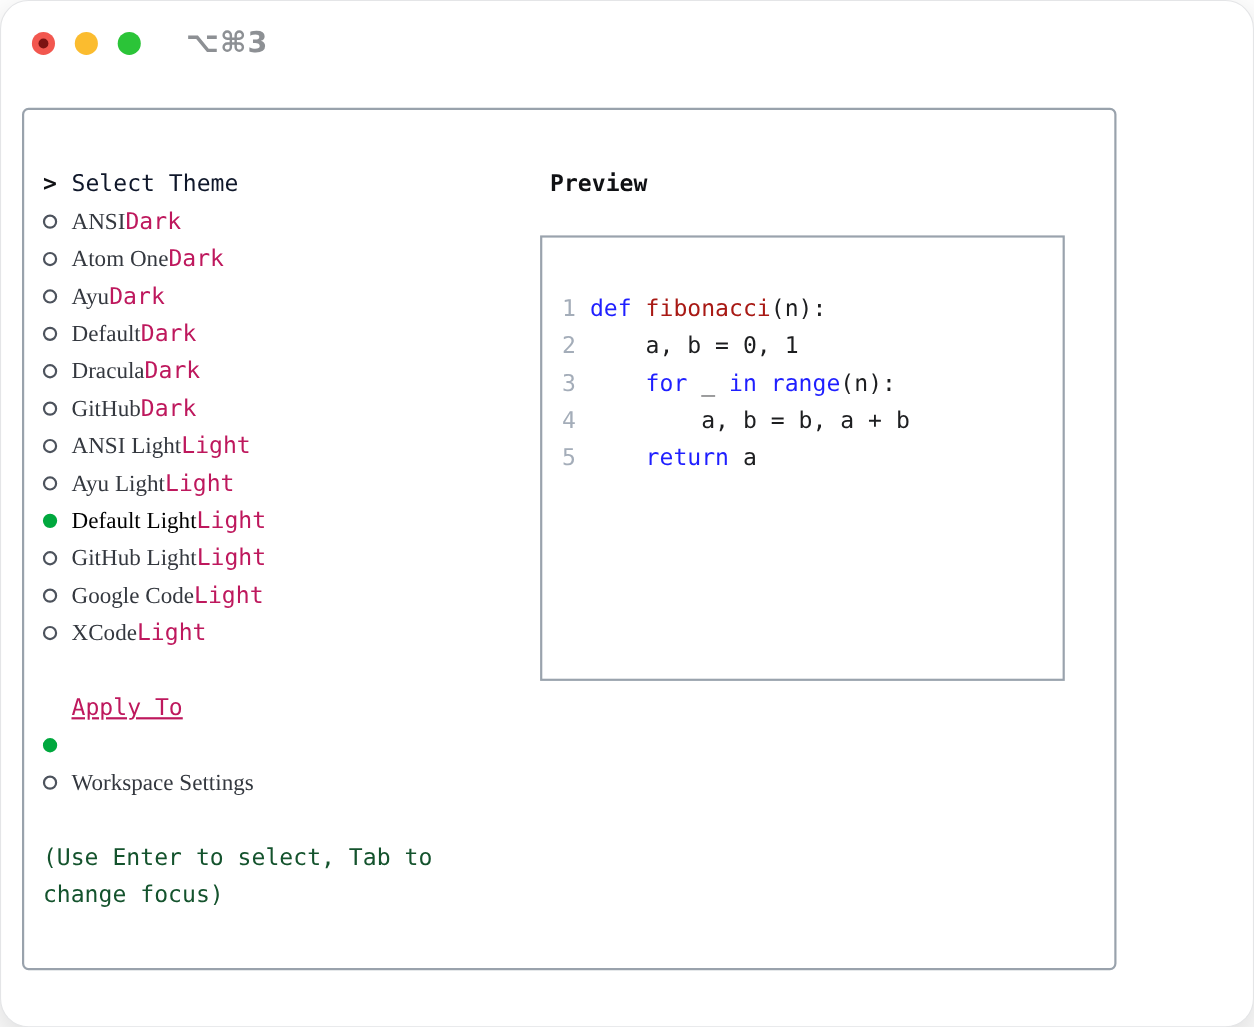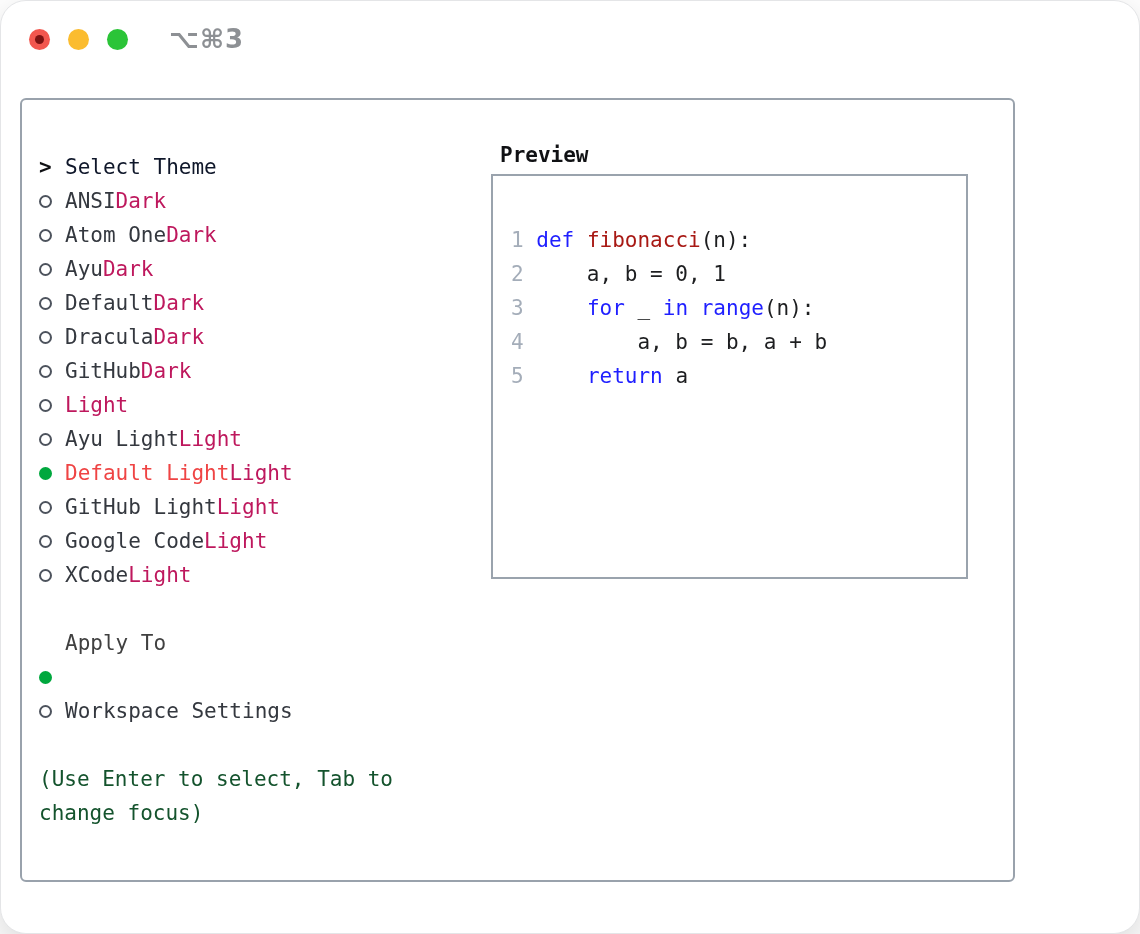--- a/index.html
+++ b/index.html
@@ -25,35 +25,35 @@
   .panel{
     position:absolute;left:19px;top:97px;width:995px;height:784px;box-sizing:border-box;
     border:2px solid #99a2ac;border-radius:6px;background:#ffffff;
   }
   .row{display:flex;align-items:center;height:34px;font-size:21px;line-height:34px;white-space:pre;}
   .marker{width:26px;flex:none;display:flex;align-items:center;}
   .prompt{font-weight:700;color:#101114;}
   .circle{width:13px;height:13px;box-sizing:border-box;border:2px solid #4d535d;border-radius:50%;}
   .circle.sel{background:#00a83e;border-color:#00a83e;}
   .hdr{font-weight:400;color:#0f172a;}
-  .item-name{color:#34383f;}
-  .item-name.sel{color:#ef4444;}
+  .item-name{color:#34383f;font-family:Liberation Serif, serif;}
+  .item-name.sel{color:#000000;}
   .variant{color:#be185d;}
-  .label-dark{color:#404040;}
+  .label-dark{color:#be185d;text-decoration:underline;}
   
   .left-col{position:absolute;left:17px;top:50px;width:445px;}
   .spacer{height:34px;}
   .hint{
     width:410px;font-size:21px;line-height:34px;color:#14532d;white-space:normal;
   }
   
-  .right-col{position:absolute;left:469px;top:38px;width:505px;}
+  .right-col{position:absolute;left:469px;top:50px;width:505px;}
   .preview-title{height:34px;line-height:34px;margin-left:9px;font-size:21px;font-weight:700;color:#101114;}
   .preview-box{
-    margin-top:2px;width:477px;height:405px;box-sizing:border-box;
+    margin-top:30px;width:477px;height:405px;box-sizing:border-box;
     border:2px solid #9aa3ad;background:#ffffff;padding:47px 0 0 18px;overflow:hidden;
   }
   .code-row{height:34px;line-height:34px;font-size:21px;white-space:pre;}
   .ln{color:#a4adb9;margin-right:1ch;}
   .tok-kw{color:#1f1fff;}
   .tok-fn{color:#a81914;}
   .tok-pl{color:#1d1e20;}
 </style>
 </head>
 <body>
@@ -77,21 +77,21 @@
         <span class="hdr">Select Theme</span>
       </div>
 
       <div id="theme-list">
           <div class="row"><span class="marker"><span class="circle"></span></span><span class="item-name">ANSI</span> <span class="variant">Dark</span></div>
           <div class="row"><span class="marker"><span class="circle"></span></span><span class="item-name">Atom One</span> <span class="variant">Dark</span></div>
           <div class="row"><span class="marker"><span class="circle"></span></span><span class="item-name">Ayu</span> <span class="variant">Dark</span></div>
           <div class="row"><span class="marker"><span class="circle"></span></span><span class="item-name">Default</span> <span class="variant">Dark</span></div>
           <div class="row"><span class="marker"><span class="circle"></span></span><span class="item-name">Dracula</span> <span class="variant">Dark</span></div>
           <div class="row"><span class="marker"><span class="circle"></span></span><span class="item-name">GitHub</span> <span class="variant">Dark</span></div>
-          <div class="row"><span class="marker"><span class="circle"></span></span> <span class="variant">Light</span></div>
+          <div class="row"><span class="marker"><span class="circle"></span></span><span class="item-name">ANSI Light</span> <span class="variant">Light</span></div>
           <div class="row"><span class="marker"><span class="circle"></span></span><span class="item-name">Ayu Light</span> <span class="variant">Light</span></div>
           <div class="row"><span class="marker"><span class="circle sel"></span></span><span class="item-name sel">Default Light</span> <span class="variant">Light</span></div>
           <div class="row"><span class="marker"><span class="circle"></span></span><span class="item-name">GitHub Light</span> <span class="variant">Light</span></div>
           <div class="row"><span class="marker"><span class="circle"></span></span><span class="item-name">Google Code</span> <span class="variant">Light</span></div>
           <div class="row"><span class="marker"><span class="circle"></span></span><span class="item-name">XCode</span> <span class="variant">Light</span></div>
         </div>
 
       <div class="spacer"></div>
 
       <div class="row">

